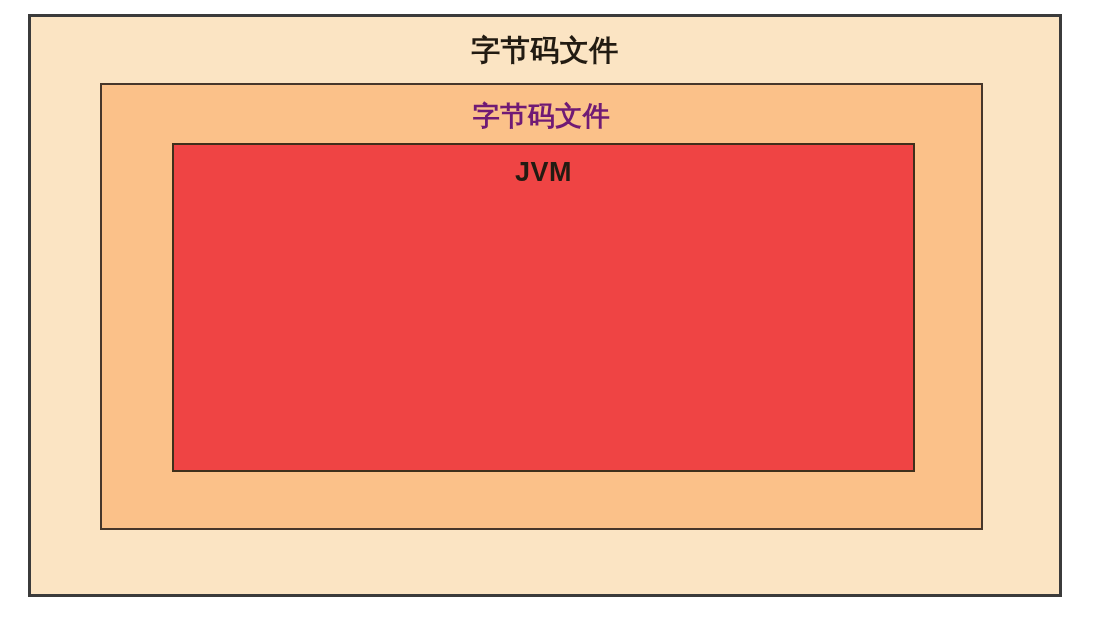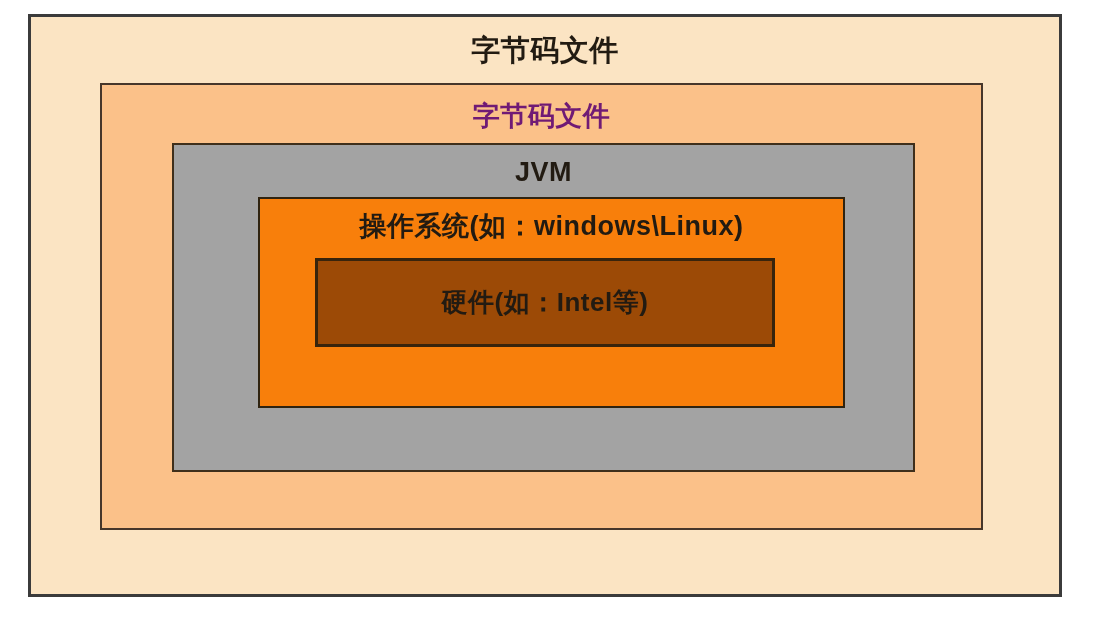--- a/index.html
+++ b/index.html
@@ -70,28 +70,20 @@
 <body>
 
 <div class="stage">
 
   <div class="layer layer-user" style="background-color: rgb(251, 228, 195); border-color: rgb(59, 59, 59);">
     <div class="box-label" style="color: rgb(34, 27, 18);">字节码文件</div>
 
     <div class="layer layer-bytecode" style="background-color: rgb(251, 193, 137); border-color: rgb(70, 54, 42);">
       <div class="box-label" style="color: #701a75;">字节码文件</div>
 
-      <div class="layer layer-jvm" style="background-color: #a3a3a3; border-color: rgb(63, 47, 27);">
+      <div class="layer layer-jvm" style="background-color: #ef4444; border-color: rgb(63, 47, 27);">
         <div class="box-label" style="color: rgb(34, 27, 18);">JVM</div>
 
-        <div class="layer layer-os" style="background-color: rgb(248, 127, 11); border-color: rgb(47, 35, 16);">
-          <div class="box-label" style="color: rgb(34, 27, 18);">操作系统(如：windows\Linux)</div>
-
-          <div class="layer layer-hardware" style="background-color: rgb(156, 74, 6); border-color: rgb(56, 36, 12);">
-            <div class="box-label" style="color: rgb(34, 27, 18);">硬件(如：Intel等)</div>
-          </div>
-
-        </div>
       </div>
     </div>
   </div>
 
 </div>
 
 </body></html>

